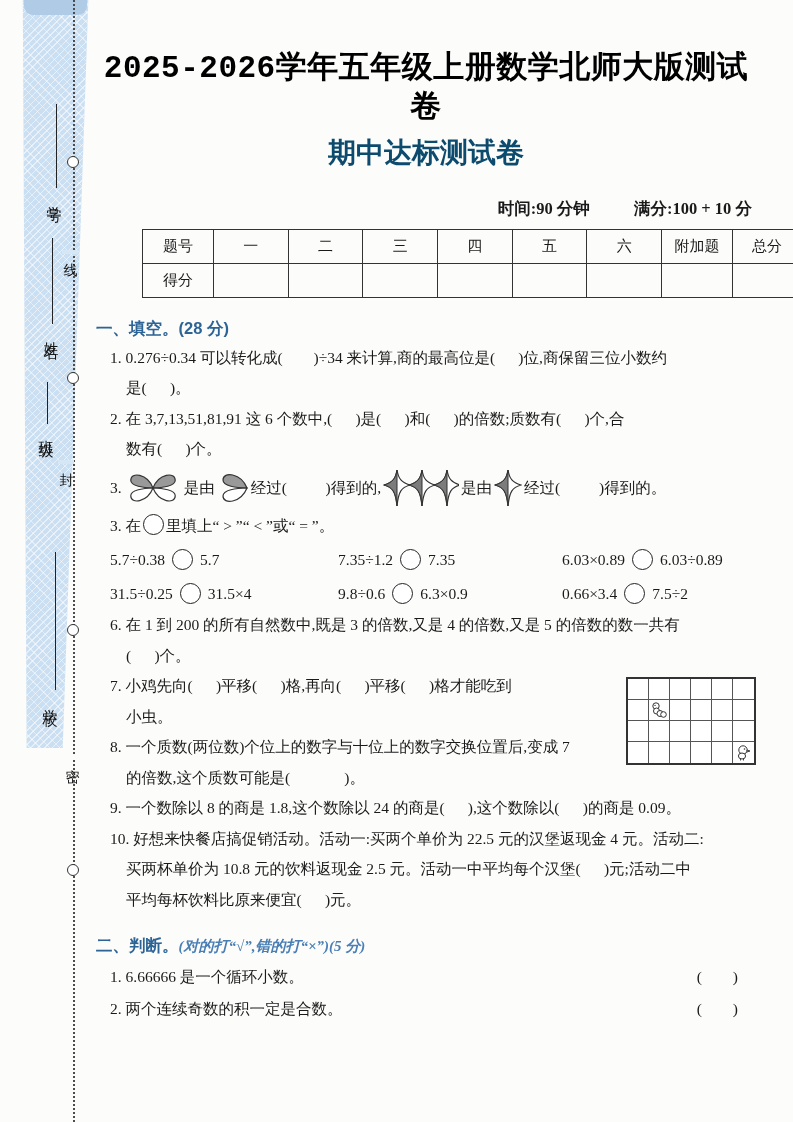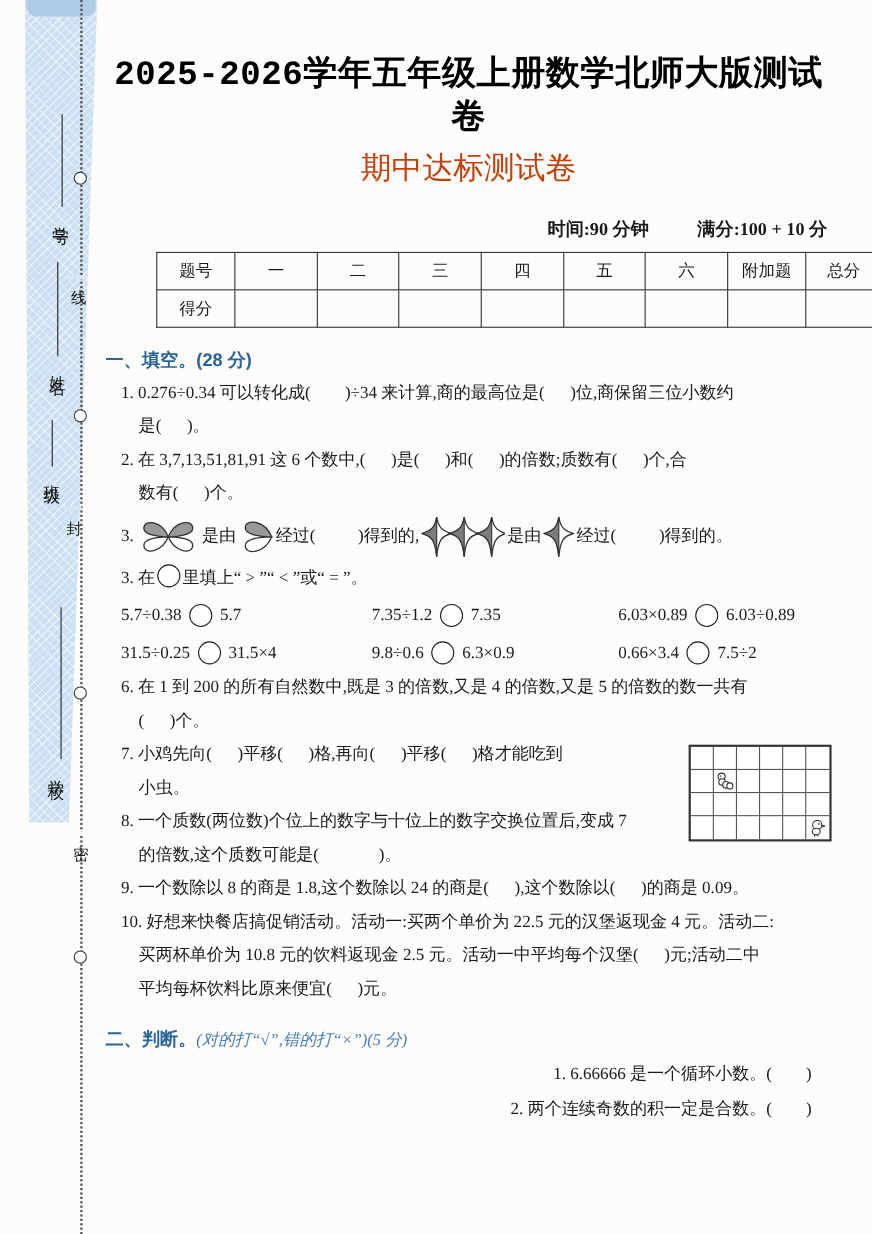--- a/index.html
+++ b/index.html
@@ -42,34 +42,34 @@
   .seal-bg-blue{background:#d5e6f5;}
   .seal-bg-white{background:#fcfcfa;}
   
   .content{position:absolute;left:96px;top:50px;width:660px;}
   .title{
     margin:0;text-align:center;font-family:Liberation Mono, monospace;
     font-weight:bold;font-size:31px;line-height:1.25;color:#000;letter-spacing:.5px;
   }
   .subtitle{
     margin:6px 0 0;text-align:center;font-family:"Liberation Sans","DejaVu Sans",sans-serif;
-    font-weight:normal;font-size:28px;color:#c2410c;
+    font-weight:bold;font-size:28px;color:#0c4a6e;
   }
   .info-line{margin-top:26px;text-align:right;font-weight:bold;font-size:16.5px;padding-right:4px;}
   .info-line .gap{margin-left:40px;}
   table.score{border-collapse:collapse;width:100%;margin-top:9px;table-layout:fixed;margin-left:46px;}
   table.score td{
     border:1px solid #333;height:33px;text-align:center;vertical-align:middle;
     font-size:15px;padding:0;
   }
   
   .sec{margin-top:15px;}
   .sec-head{font-family:"Liberation Sans","DejaVu Sans",sans-serif;font-weight:bold;
     font-size:16.5px;color:#2d6496;line-height:30px;white-space:pre-wrap;}
-  .sec-note{font-family:"Liberation Serif",serif;font-weight:normal;font-style:italic;
+  .sec-note{font-family:"Liberation Serif",serif;font-weight:bold;font-style:italic;
     font-size:15px;color:#4a7fb5;white-space:pre-wrap;}
   .ql{font-size:15.5px;line-height:30.5px;white-space:pre-wrap;padding-left:14px;}
   .cont{padding-left:30px;}
   
   .shape-row{display:flex;align-items:center;gap:2px;padding-left:14px;
     font-size:15.5px;line-height:46px;white-space:pre;}
   .shape-row svg{flex:0 0 auto;}
   
   .cmp{display:grid;grid-template-columns:228px 224px auto;row-gap:13px;
     padding-left:14px;margin:8px 0 6px;}
@@ -84,21 +84,21 @@
   .grid-illus{
     position:absolute;right:0;top:6px;width:126px;height:84px;
     display:grid;grid-template-columns:repeat(6,1fr);grid-template-rows:repeat(4,1fr);
     border:2px solid #333;background:#fff;box-sizing:content-box;
   }
   .gcell{border-right:1px solid #555;border-bottom:1px solid #555;position:relative;}
   .gcell:nth-child(6n){border-right:none;}
   .gcell:nth-child(n+19){border-bottom:none;}
   .gcell svg{position:absolute;left:1px;top:1px;}
   
-  .jrow{display:flex;justify-content:flex-end;font-size:15.5px;
+  .jrow{display:flex;justify-content:space-between;font-size:15.5px;
     line-height:31.5px;padding:0 18px 0 14px;white-space:pre-wrap;}
 </style>
 </head>
 <body>
 
 <div class="page">
 
   <div class="blue-strip"></div>
   <div class="strip-cap"></div>
   <div class="dotted-line"></div>

